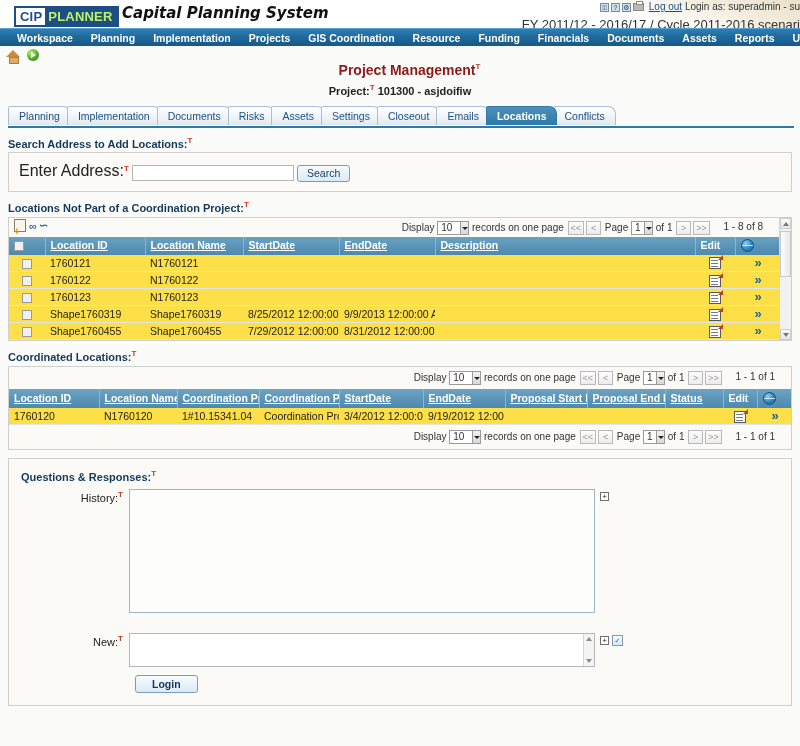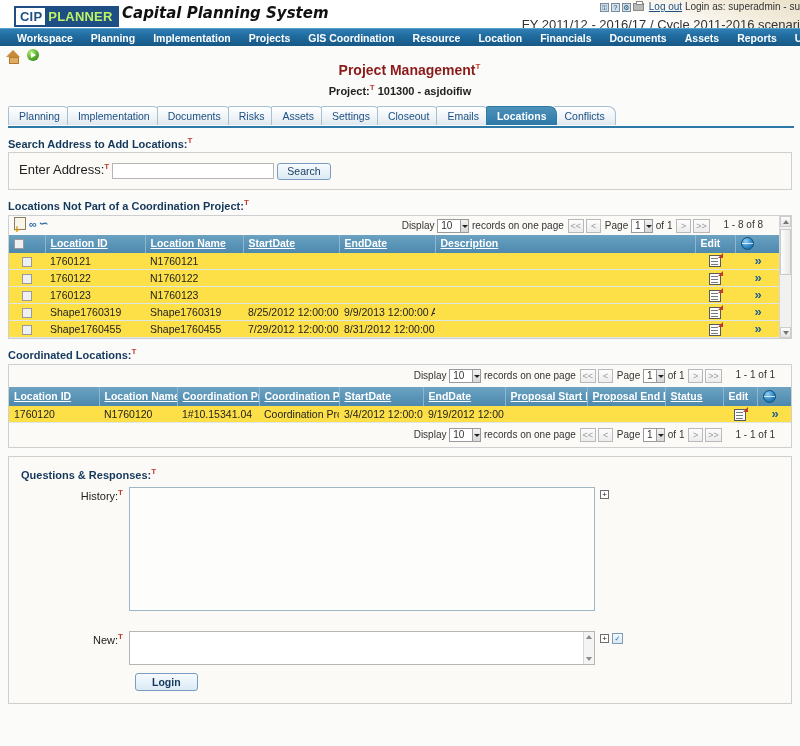--- a/index.html
+++ b/index.html
@@ -97,21 +97,21 @@
 
   
   .seclabel { font-weight: bold; font-size: 11px; color: #14385c; margin: 8px 0 3px 8px; }
 
   
   .panel {
     margin: 0 8px; background: #fbfaf7;
     border: 1px solid #cfcfcf;
   }
   .searchpanel { padding: 9px 10px; }
-  .lbl { font-size: 13px; color: #222; margin-top: 33px; }
+  .lbl { font-size: 16px; color: #222; margin-top: 33px; }
   .txtin {
     border: 1px solid #b6b6b6; height: 16px; width: 162px;
     background: #fff; vertical-align: middle;
   }
   .btn {
     border: 1px solid #7a9cc1; border-radius: 3px; height: 17px; line-height: 15px;
     padding: 0 9px; font-size: 10.5px; color: #14385c; font-weight: normal;
     background: linear-gradient(to bottom,#f6fbfe 0%, #dceaf5 100%);
     vertical-align: middle; cursor: pointer;
   }
@@ -311,21 +311,21 @@
     <div class="topright">
       <span class="mini ico">⚿</span><span class="mini ico">?</span><span class="mini ico">⚙</span><span class="printer ico"></span>
       <a href="#">Log out</a>
       <span>Login as: superadmin - su</span>
     </div>
 
     <div class="fyline">FY 2011/12 - 2016/17 / Cycle 2011-2016 scenari</div>
   </div>
 
   <div class="mainnav">
-    <a href="#">Workspace</a><a href="#">Planning</a><a href="#">Implementation</a><a href="#">Projects</a><a href="#">GIS Coordination</a><a href="#">Resource</a><a href="#">Location</a><a href="#">Financials</a><a href="#">Documents</a><a href="#">Assets</a><a href="#">Reports</a><a href="#">Utilities</a>
+    <a href="#">Workspace</a><a href="#">Planning</a><a href="#">Implementation</a><a href="#">Projects</a><a href="#">GIS Coordination</a><a href="#">Resource</a><a href="#">Funding</a><a href="#">Financials</a><a href="#">Documents</a><a href="#">Assets</a><a href="#">Reports</a><a href="#">Utilities</a>
   </div>
 
   <div class="iconrow">
     <span class="ico-home ic"></span>
     <span class="ico-go ic"></span>
   </div>
 
   <div class="ptitle">
     <span>Project Management</span><sup class="t">T</sup>
   </div>

